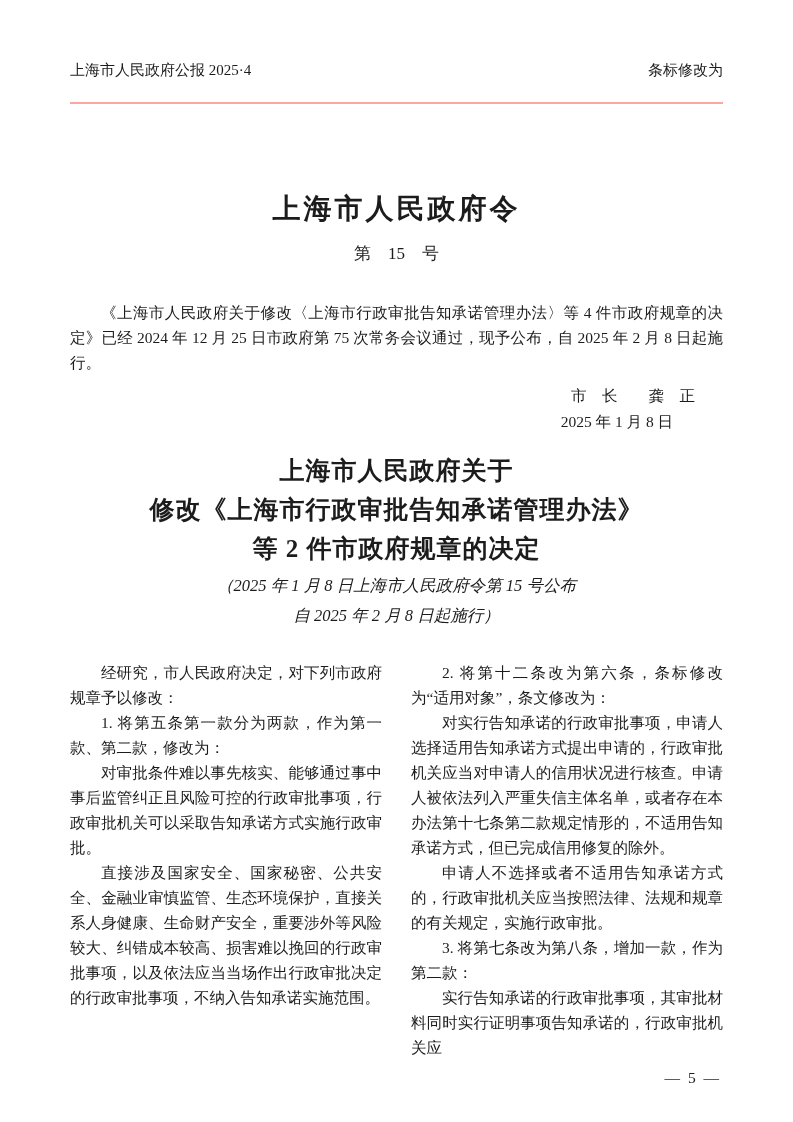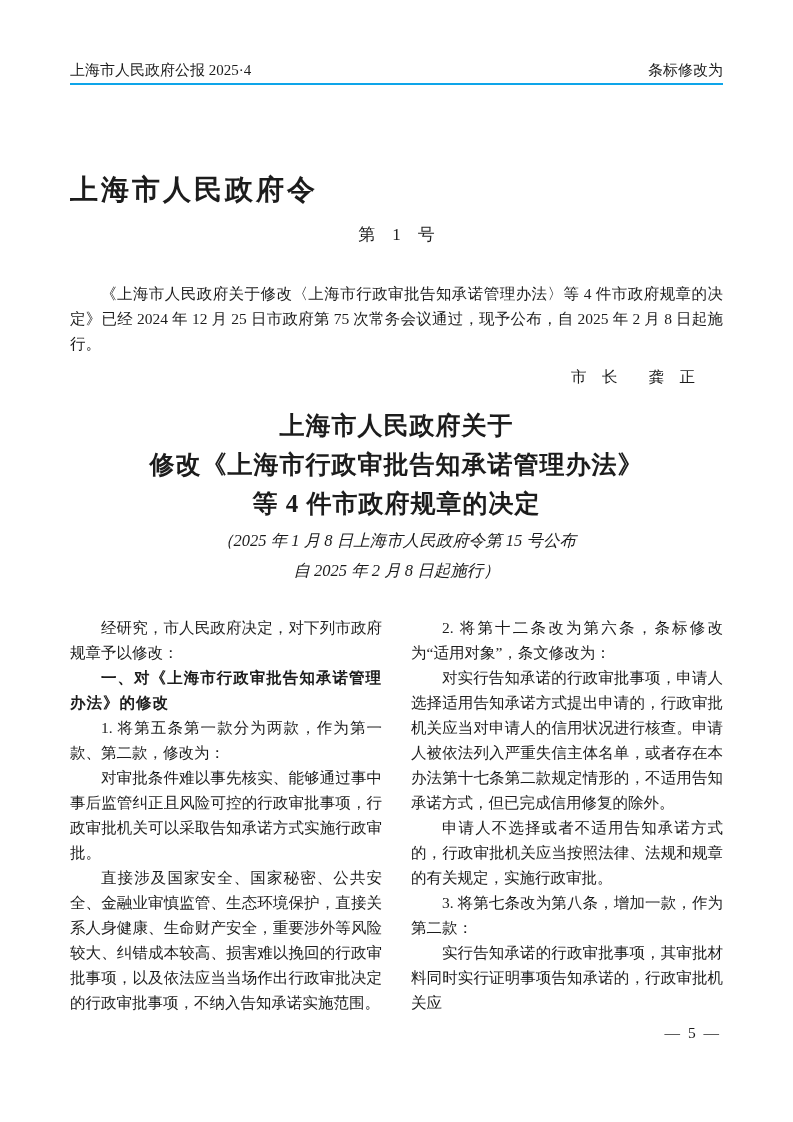--- a/index.html
+++ b/index.html
@@ -18,25 +18,26 @@
     color: #1c1c1c;
     font-family: "Liberation Serif", "DejaVu Serif", serif;
     overflow: hidden;
   }
   .header {
     display: flex;
     justify-content: space-between;
     align-items: flex-end;
     font-size: 15px;
     line-height: 20px;
-    padding-bottom: 3px;
-    border-bottom: 2px solid #0ea5e9;
+    padding-bottom: 22px;
+    border-bottom: 2px solid #fca5a5;
   }
   .order-title {
     margin-top: 88px;
+    text-align: center;
     font-size: 28px;
     font-weight: bold;
     letter-spacing: 3px;
     line-height: 34px;
   }
   .order-number {
     margin-top: 16px;
     text-align: center;
     font-size: 17px;
     line-height: 24px;
@@ -106,43 +107,43 @@
 
 <div class="page">
 
   <div class="header">
     <span>上海市人民政府公报 2025·4</span>
     <span>条标修改为</span>
   </div>
 
   <div class="order-title">上海市人民政府令</div>
 
-  <div class="order-number">第　1　号</div>
+  <div class="order-number">第　15　号</div>
 
   <div class="order-body">《上海市人民政府关于修改〈上海市行政审批告知承诺管理办法〉等 4 件市政府规章的决定》已经 2024 年 12 月 25 日市政府第 75 次常务会议通过，现予公布，自 2025 年 2 月 8 日起施行。</div>
 
   <div class="signature">
     <div class="name">市　长　　龚　正</div>
+    <div class="date">2025 年 1 月 8 日</div>
   </div>
 
   <div class="decision-title">
     <div>上海市人民政府关于</div>
     <div>修改《上海市行政审批告知承诺管理办法》</div>
-    <div>等 4 件市政府规章的决定</div>
+    <div>等 2 件市政府规章的决定</div>
   </div>
 
   <div class="pub-lines">
     <div>（2025 年 1 月 8 日上海市人民政府令第 15 号公布</div>
     <div>自 2025 年 2 月 8 日起施行）</div>
   </div>
 
   <div class="columns">
     <div class="col">
       <p>经研究，市人民政府决定，对下列市政府规章予以修改：</p>
-      <p class="bold-head">一、对《上海市行政审批告知承诺管理办法》的修改</p>
       <p>1. 将第五条第一款分为两款，作为第一款、第二款，修改为：</p>
       <p>对审批条件难以事先核实、能够通过事中事后监管纠正且风险可控的行政审批事项，行政审批机关可以采取告知承诺方式实施行政审批。</p>
       <p>直接涉及国家安全、国家秘密、公共安全、金融业审慎监管、生态环境保护，直接关系人身健康、生命财产安全，重要涉外等风险较大、纠错成本较高、损害难以挽回的行政审批事项，以及依法应当当场作出行政审批决定的行政审批事项，不纳入告知承诺实施范围。</p>
     </div>
     <div class="col">
       <p>2. 将第十二条改为第六条，条标修改为“适用对象”，条文修改为：</p>
       <p>对实行告知承诺的行政审批事项，申请人选择适用告知承诺方式提出申请的，行政审批机关应当对申请人的信用状况进行核查。申请人被依法列入严重失信主体名单，或者存在本办法第十七条第二款规定情形的，不适用告知承诺方式，但已完成信用修复的除外。</p>
       <p>申请人不选择或者不适用告知承诺方式的，行政审批机关应当按照法律、法规和规章的有关规定，实施行政审批。</p>
       <p>3. 将第七条改为第八条，增加一款，作为第二款：</p>
       <p>实行告知承诺的行政审批事项，其审批材料同时实行证明事项告知承诺的，行政审批机关应</p>

